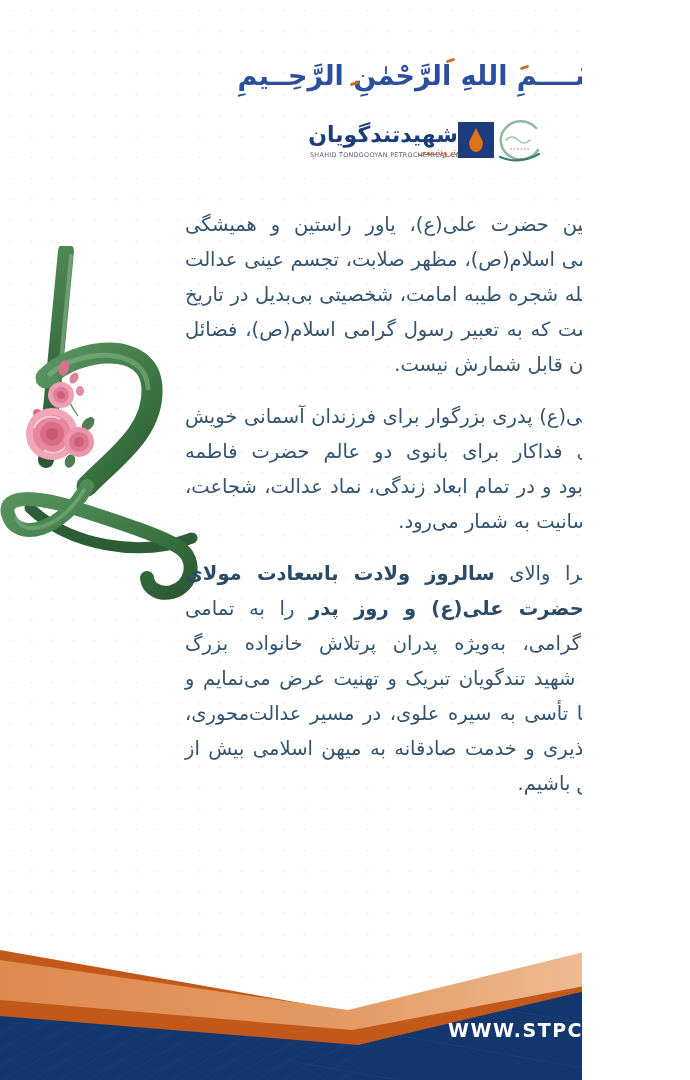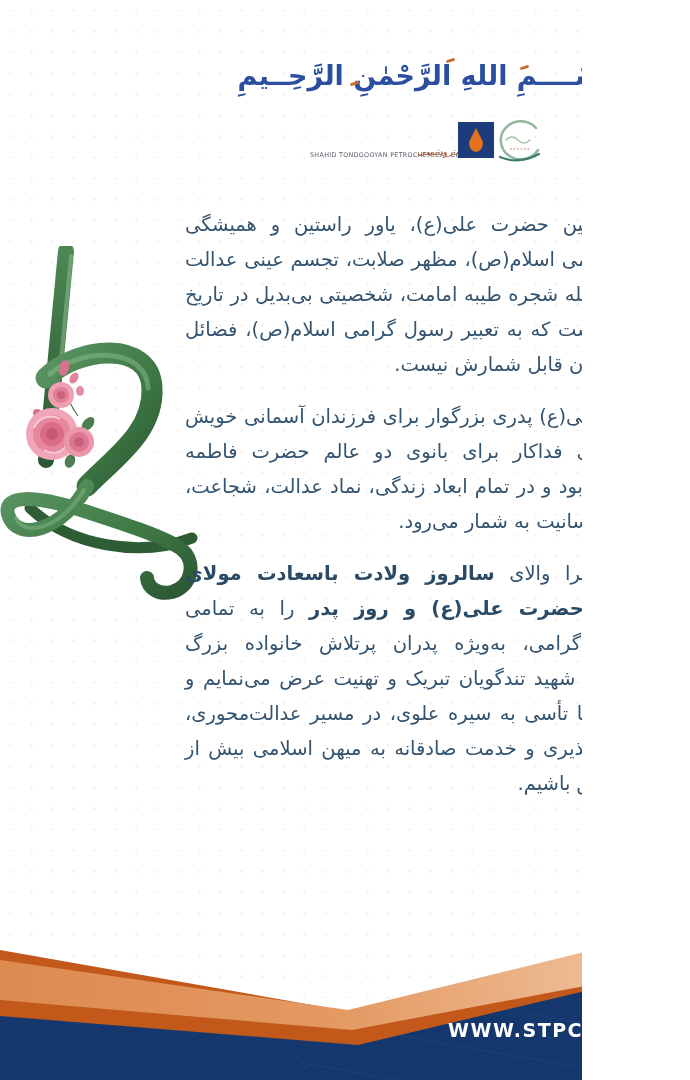--- a/index.html
+++ b/index.html
@@ -60,20 +60,21 @@
 <body>
 
 <div class="page">
 
   <div class="bismillah">بِسْــــمِ اللهِ الرَّحْمٰنِ الرَّحِــیمِ</div>
   <div class="accent" style="left:520px;top:66px;background:#cd6a2e;"></div>
   <div class="accent" style="left:446px;top:59px;background:#cd6a2e;"></div>
   <div class="accent" style="left:350px;top:82px;background:#cd6a2e;"></div>
 
   <div class="logo-row">
+    <div class="logo-fa">شهیدتندگویان</div>
     <div class="logo-en">SHAHID TONDGOOYAN PETROCHEMICAL CO.</div>
     <div class="logo-subfa">پتروشیمی</div>
     <div class="logo-square">
       <svg width="18" height="26" viewBox="0 0 18 26">
         <path d="M9,1 L16,15 Q16,24 9,25 Q2,24 2,15 Z" fill="#e2711c"></path>
       </svg>
     </div>
     <svg class="emblem" width="54" height="48" viewBox="0 0 54 48">
       <path d="M44,8 A20,19 0 1,0 46,30" fill="none" stroke="#8fb79b" stroke-width="2.5" stroke-linecap="round"></path>
       <path d="M14,20 q6,-6 12,0 q6,6 12,0" fill="none" stroke="#9fc3aa" stroke-width="1.6" stroke-linecap="round"></path>

